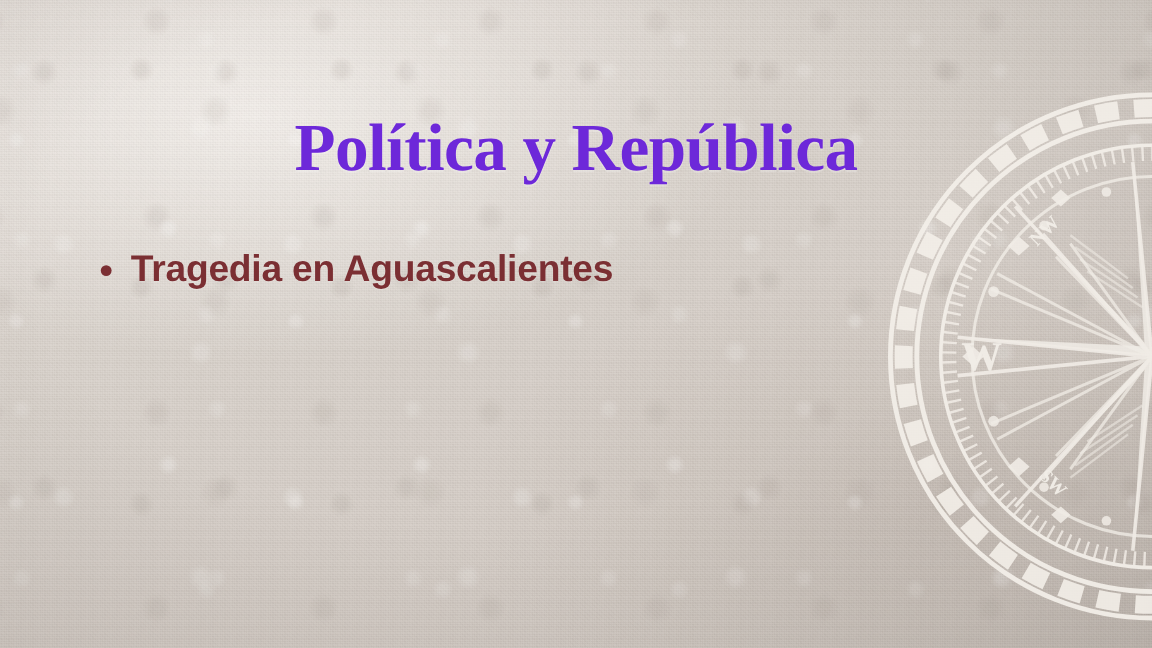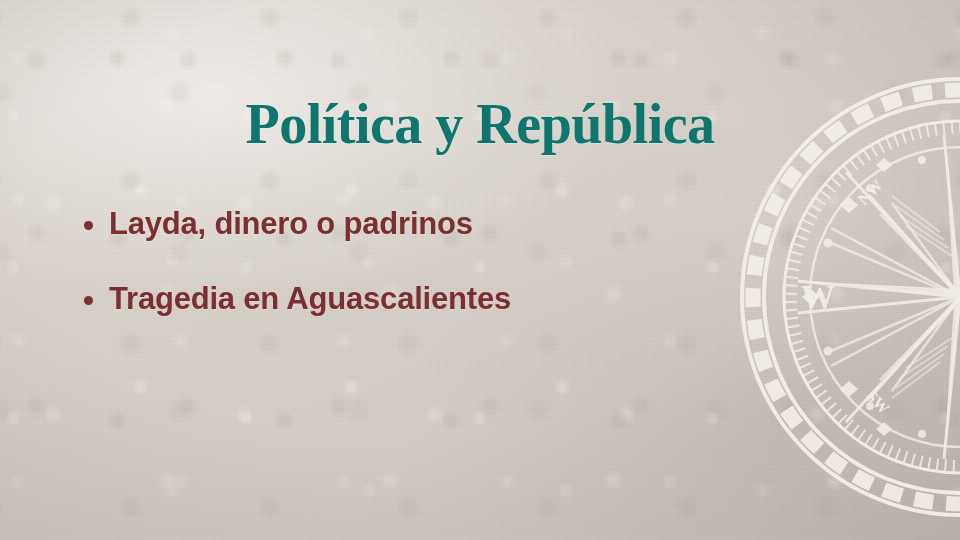--- a/index.html
+++ b/index.html
@@ -85,21 +85,21 @@
     position: absolute;
     top: 57px;
     left: 0;
     width: 960px;
     text-align: center;
     font-family: "Liberation Serif", "DejaVu Serif", serif;
     font-weight: bold;
     font-size: 56px;
     line-height: 1.05;
     letter-spacing: -0.5px;
-    color: #0f766e;
+    color: #6d28d9;
     text-shadow: 0 1px 1px rgba(255,255,255,0.28);
   }
 
   #bullet-list {
     position: absolute;
     top: 200px;
     left: 84px;
     width: 820px;
     margin: 0;
     padding: 0;
@@ -227,24 +227,20 @@
       </g>
     </svg>
   </div>
 
   <div class="content">
 
     <h1 id="page-title">Política y República</h1>
 
     <ul id="bullet-list">
 
-      <li class="bullet-item">
-        <span class="bullet-marker"></span>
-        <span class="bullet-text">Layda, dinero o padrinos</span>
-      </li>
 
 
       <li class="bullet-item">
         <span class="bullet-marker"></span>
         <span class="bullet-text">Tragedia en Aguascalientes</span>
       </li>
 
     </ul>
   </div>
 </div>

